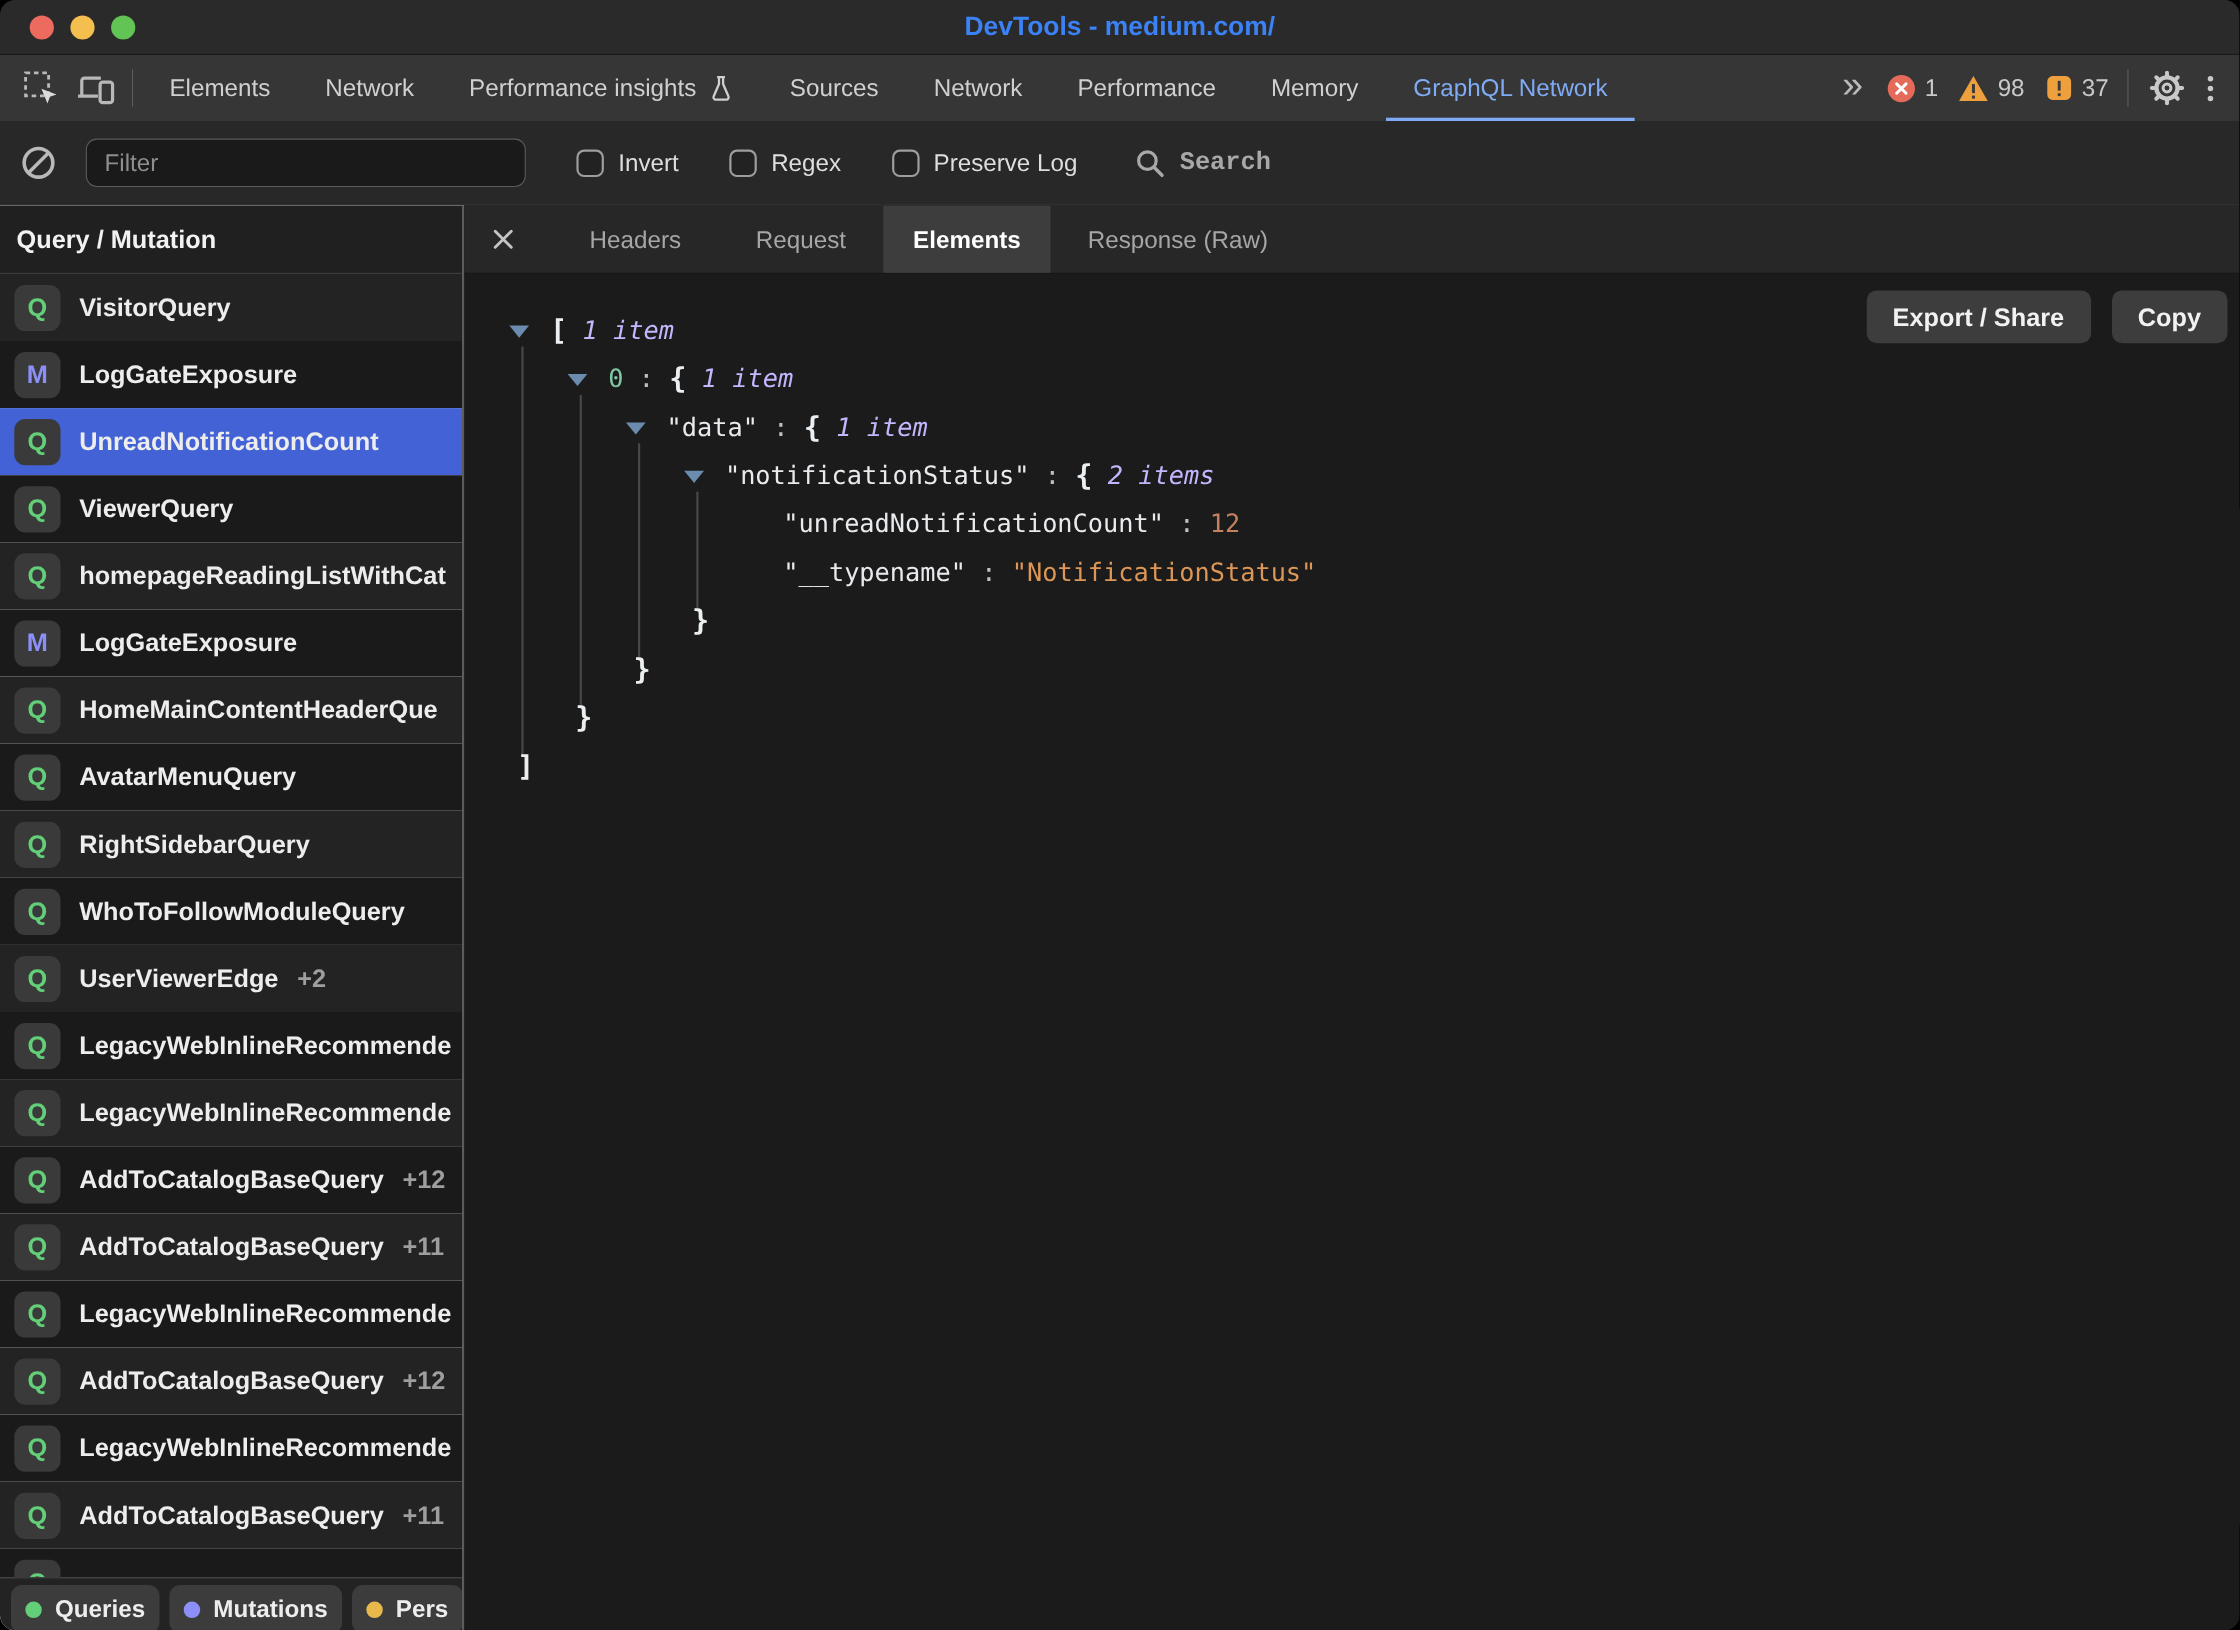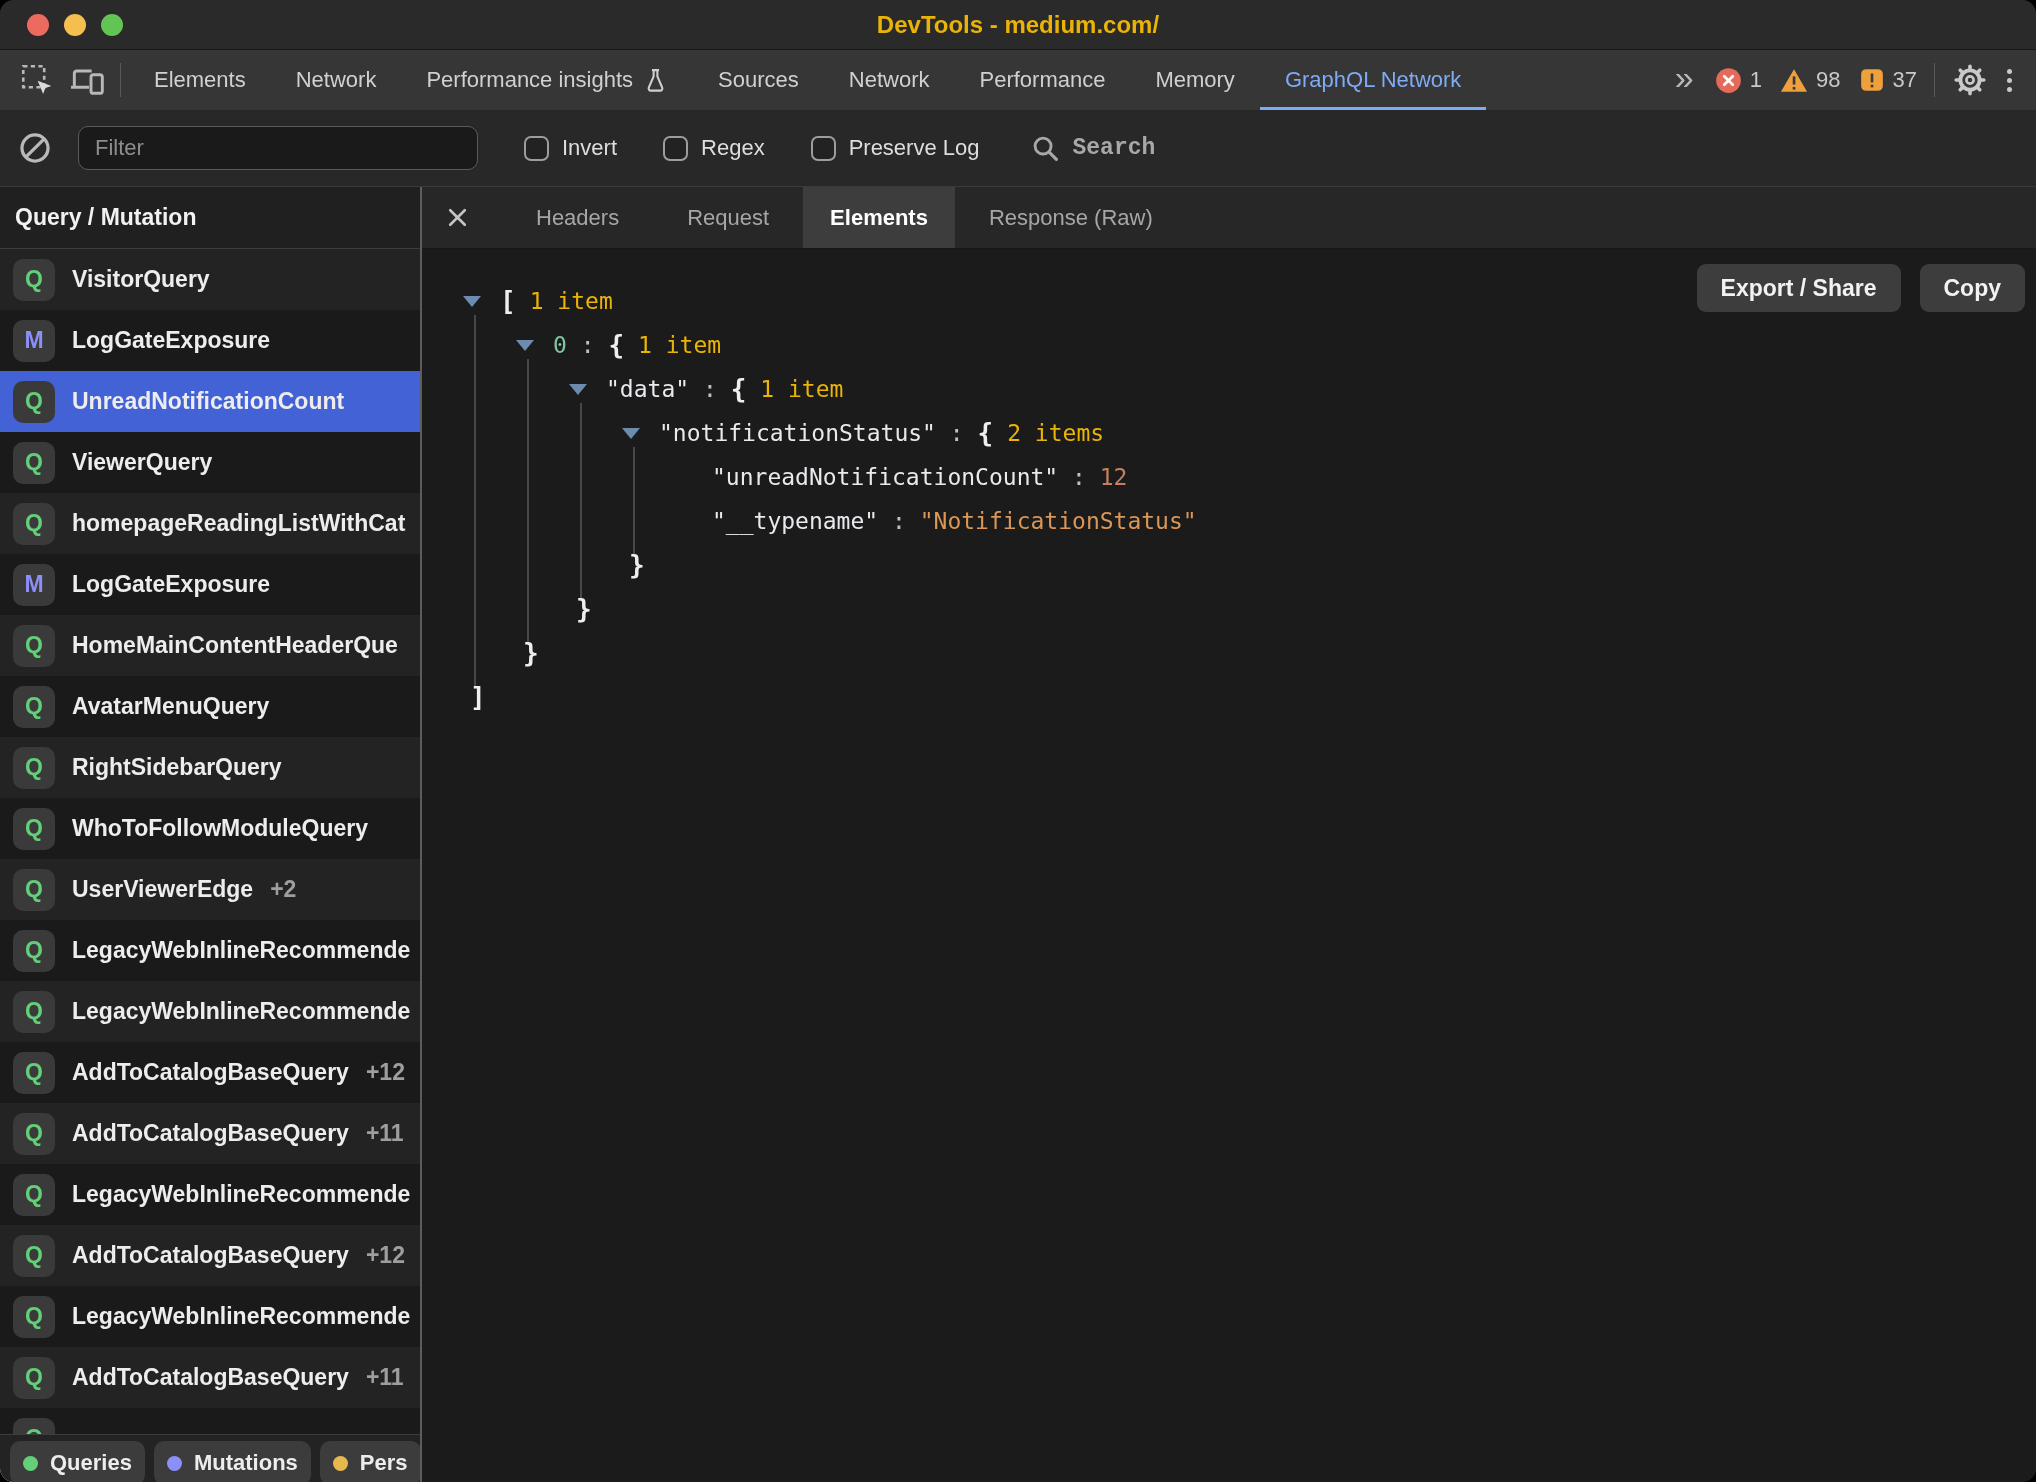--- a/index.html
+++ b/index.html
@@ -4,21 +4,21 @@
 <style>
   html,body{margin:0;padding:0;background:#000;}
   .window{position:relative;width:2036px;height:1482px;background:#1b1b1b;border-radius:14px;
     overflow:hidden;font-family:"Liberation Sans",sans-serif;-webkit-font-smoothing:antialiased;}
 
   
   .titlebar{height:49px;background:#2a2a2a;display:flex;align-items:center;position:relative;}
   .lights{display:flex;gap:15px;margin-left:27px;z-index:2;}
   .light{width:22px;height:22px;border-radius:50%;}
   .light.red{background:#ed6a5e;} .light.yellow{background:#f5bf4f;} .light.green{background:#61c454;}
-  .win-title{position:absolute;left:0;right:0;text-align:center;color:#eab308;font-weight:700;font-size:24px;}
+  .win-title{position:absolute;left:0;right:0;text-align:center;color:#3b82f6;font-weight:700;font-size:24px;}
 
   
   .tabbar{height:61px;background:#363636;display:flex;align-items:center;border-top:1px solid #181818;
     box-sizing:border-box;padding-left:12px;color:#d0d0d0;}
   .icon-btn{width:50px;height:100%;display:flex;align-items:center;justify-content:center;flex:none;}
   .vdiv{width:1px;height:34px;background:#5a5a5a;margin:0 8px;flex:none;}
   .dt-tab{height:100%;display:flex;align-items:center;gap:10px;padding:3px 25px 0 25px;font-size:22px;
     box-sizing:border-box;border-bottom:3px solid transparent;white-space:nowrap;flex:none;}
   .dt-tab.active{color:#7faaf4;border-bottom-color:#7faaf4;}
   .right-cluster{margin-left:auto;display:flex;align-items:center;margin-right:14px;}
@@ -73,21 +73,21 @@
   .action-buttons{position:absolute;top:15px;right:11px;display:flex;gap:19px;}
   .btn{height:48px;border-radius:9px;background:#3d3d3d;color:#f2f2f2;font-weight:700;font-size:23px;
     display:flex;align-items:center;padding:0 24px;border:none;font-family:"Liberation Sans",sans-serif;}
 
   
   .tree{position:absolute;left:24px;top:30px;font-family:"DejaVu Sans Mono",monospace;font-size:23px;}
   .tree-row{position:relative;height:44px;display:flex;align-items:center;white-space:pre;}
   .tri{position:absolute;width:0;height:0;border-left:9px solid transparent;border-right:9px solid transparent;
     border-top:11px solid #6b8cae;top:17px;cursor:pointer;}
   .tk-bracket{color:#eceff1;font-weight:700;font-size:26px;}
-  .tk-meta{color:#eab308;margin-left:14px;}
+  .tk-meta{color:#c4b5fd;font-style:italic;margin-left:14px;}
   .tk-idx{color:#7fc8a3;}
   .tk-key{color:#e8eaed;}
   .tk-colon{color:#bdc1c6;}
   .tk-num{color:#c5805f;}
   .tk-str{color:#dc9656;}
   .guide{position:absolute;width:2px;background:#45484c;}
 </style>
 </head>
 <body>
 

